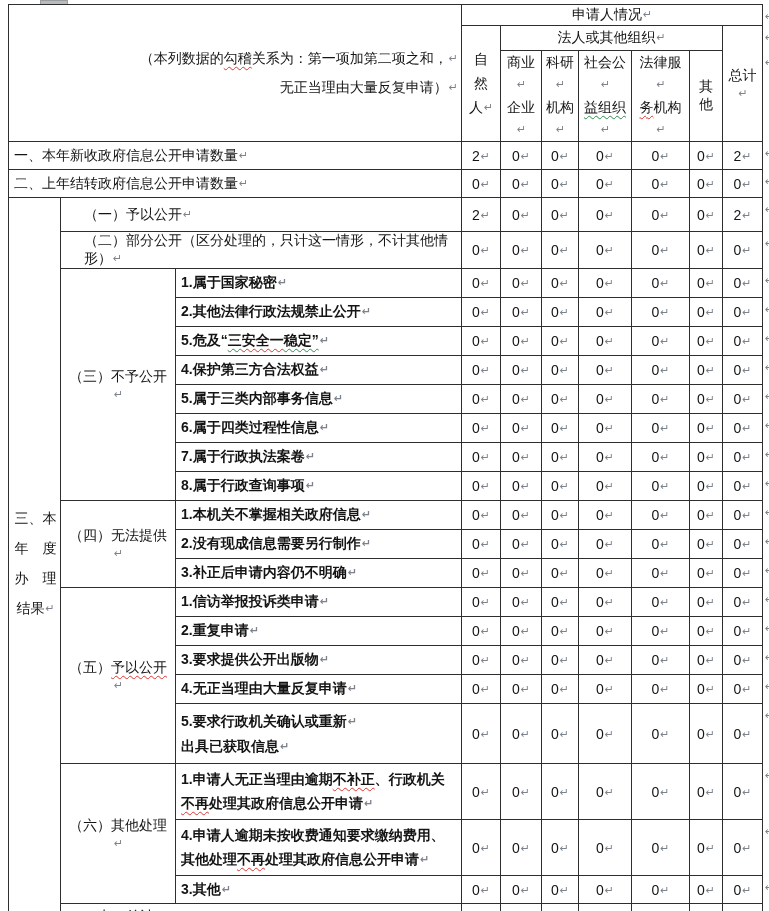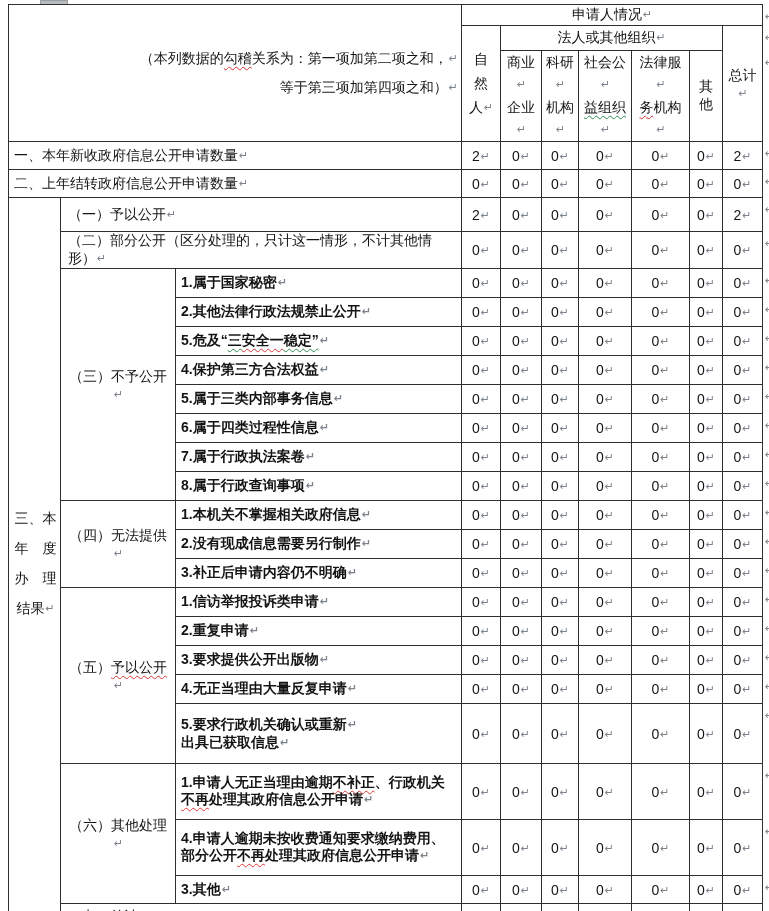--- a/index.html
+++ b/index.html
@@ -16,24 +16,24 @@
   tr.h26{height:26px}  tr.h28{height:28px}  tr.h29{height:29px}
   tr.h34{height:34px}  tr.h56{height:56px}  tr.h60{height:60px}
   .ctr{text-align:center;}
   .note-cell{text-align:right;}
   .note-cell .ln{line-height:28px;}
   .vlabel{padding-left:5px;}
   .vlabel .ln{line-height:30px;text-align:center;}
   .hdr .ln{line-height:22px;text-align:center;}
   .nat .ln{line-height:24px;}
   .lbl{padding-left:5px;}
-  .sub-lbl{padding-left:7px;}
+  .sub-lbl{padding-left:23px;}
   .sec-lbl{text-align:center;margin-top:32px;}
   .item{padding-left:5px;font-weight:bold;}
-  .item .ln{line-height:17px;}
+  .item .ln{line-height:24px;}
   .num{text-align:center;padding:0 1px;}
   .mark{color:#7d838c;font-size:11px;margin-left:1px;position:relative;top:-1px;}
   .row-mark{position:absolute;color:#7d838c;font-size:11px;line-height:11px;}
   .u-red{text-decoration:underline wavy #df3434;text-decoration-thickness:1px;text-underline-offset:3px;}
   .u-green{text-decoration:underline wavy #2e8b4f;text-decoration-thickness:1px;text-underline-offset:3px;}
 </style>
 </head>
 <body>
 
 <div class="resize-tab"></div>
@@ -49,21 +49,21 @@
     <col style="width:53px">
       <col style="width:58px">
       <col style="width:33px">
       <col style="width:40px">
   </colgroup>
 
   <tbody>
       <tr class="h21">
     <td rowspan="3" colspan="3" class="note-cell">
           <div class="ln"><span>（本列数据的</span><span class="u-red">勾稽</span><span>关系为：第一项加第二项之和，</span><span class="mark">↵</span></div>
-          <div class="ln"><span>等于第三项加第四项之和）</span><span class="mark">↵</span></div>
+          <div class="ln"><span>无正当理由大量反复申请）</span><span class="mark">↵</span></div>
         </td>
     <td colspan="7" class="ctr">申请人情况<span class="mark">↵</span></td>
   </tr>
   <tr class="h25">
     <td rowspan="2" class="nat ctr">
           <div class="ln">自</div>
           <div class="ln">然</div>
           <div class="ln">人<span class="mark">↵</span></div>
         </td>
     <td colspan="5" class="ctr">法人或其他组织<span class="mark">↵</span></td>
@@ -316,21 +316,21 @@
         <td class="num">0<span class="mark">↵</span></td>
         <td class="num">0<span class="mark">↵</span></td>
         <td class="num">0<span class="mark">↵</span></td>
         <td class="num">0<span class="mark">↵</span></td>
         <td class="num">0<span class="mark">↵</span></td>
         <td class="num">0<span class="mark">↵</span></td>
   </tr>
   <tr class="h56">
         <td class="item">
           <div class="ln"><span>4.申请人逾期未按收费通知要求缴纳费用、</span></div>
-          <div class="ln"><span>部分公开</span><span class="u-red">不再</span><span>处理其政府信息公开申请</span><span class="mark">↵</span></div>
+          <div class="ln"><span>其他处理</span><span class="u-red">不再</span><span>处理其政府信息公开申请</span><span class="mark">↵</span></div>
         </td>
         <td class="num">0<span class="mark">↵</span></td>
         <td class="num">0<span class="mark">↵</span></td>
         <td class="num">0<span class="mark">↵</span></td>
         <td class="num">0<span class="mark">↵</span></td>
         <td class="num">0<span class="mark">↵</span></td>
         <td class="num">0<span class="mark">↵</span></td>
         <td class="num">0<span class="mark">↵</span></td>
       </tr>
   <tr class="h28">

